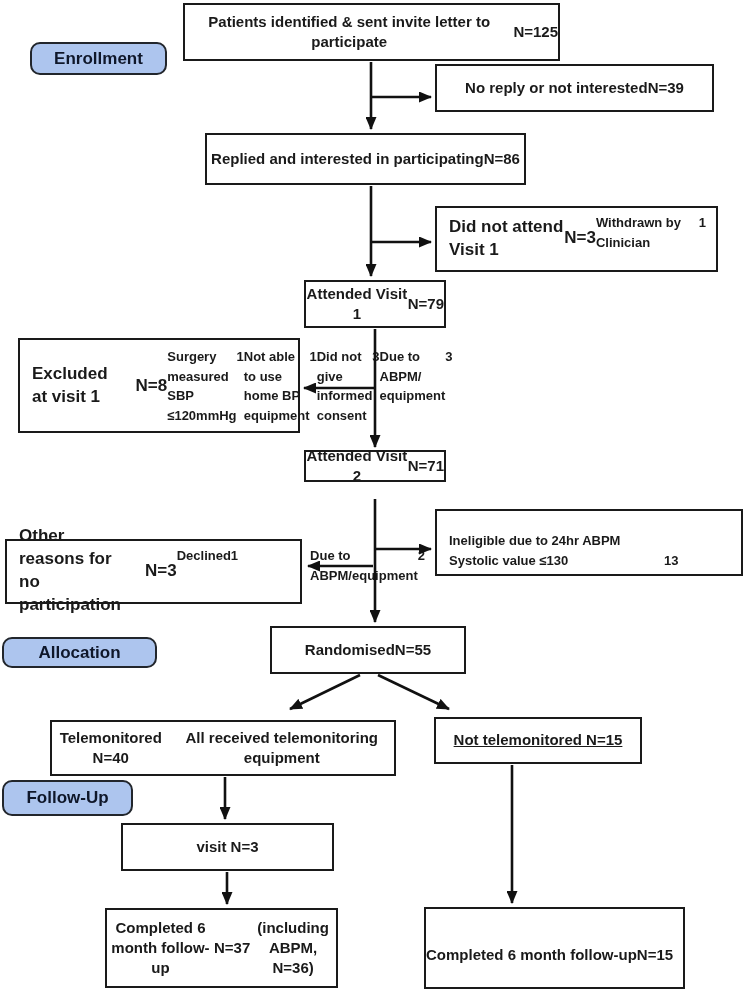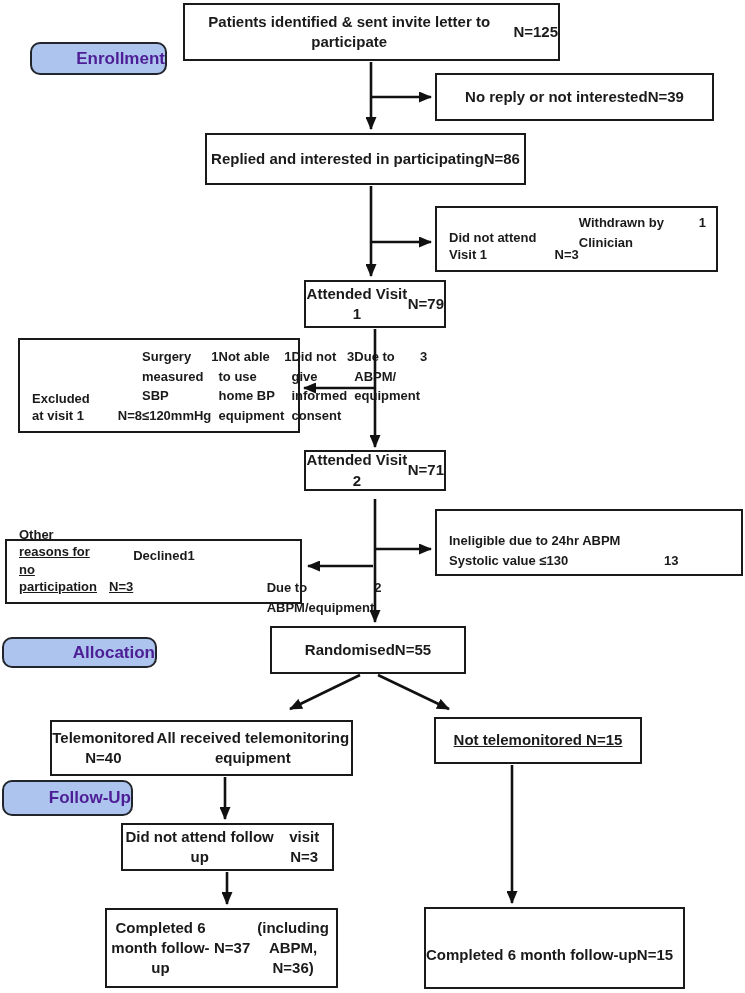--- a/index.html
+++ b/index.html
@@ -27,45 +27,45 @@
     z-index:2;
   }
   .box.left-align{
     justify-content:flex-start;
     align-items:stretch;
     text-align:left;
     padding:5px 10px 4px 12px;
   }
   .box-title-row{
     display:flex;
-    align-items:flex-end;
-    font-size:13px;
+    align-items:center;
+    font-size:17px;
     margin-bottom:2px;
   }
   .box-title-row.spread{justify-content:space-between;}
   .box-title-row.gapped{gap:28px;}
-  .box-title-row.smallgap{gap:12px;text-decoration:underline;}
+  .box-title-row.smallgap{gap:24px;}
   .item-row{
     display:flex;
     justify-content:space-between;
     font-size:13px;
     line-height:1.5;
     font-weight:bold;
   }
   .item-row .val{text-align:right;}
   .stage-label{
     position:absolute;
     background:#adc5ee;
     border:2.5px solid #22262c;
     border-radius:10px;
     box-sizing:border-box;
     display:flex;
     align-items:center;
-    justify-content:flex-end;
-    color:#4c1d95;
+    justify-content:center;
+    color:#0f172a;
     font-weight:bold;
     font-size:17px;
     z-index:2;
   }
   svg.arrows{
     position:absolute;
     left:0;top:0;
     z-index:3;
     pointer-events:none;
   }
@@ -83,21 +83,21 @@
   </div>
   <div class="stage-label" style="left:2px;top:780px;width:131px;height:36px;">
     <span>Follow-Up</span>
   </div>
 
   <div class="box" style="left:183px;top:3px;width:377px;height:58px;">
     <div>Patients identified &amp; sent invite letter to participate</div>
     <div>N=125</div>
   </div>
 
-  <div class="box" style="left:435px;top:73px;width:279px;height:48px;">
+  <div class="box" style="left:435px;top:64px;width:279px;height:48px;">
     <div>No reply or not interested</div>
     <div>N=39</div>
   </div>
 
   <div class="box" style="left:205px;top:133px;width:321px;height:52px;">
     <div>Replied and interested in participating</div>
     <div>N=86</div>
   </div>
 
   <div class="box left-align" style="left:435px;top:206px;width:283px;height:66px;">
@@ -132,63 +132,62 @@
     <div class="item-row">
       <span>Did not give informed consent</span>
       <span class="val">3</span>
     </div>
     <div class="item-row">
       <span>Due to ABPM/ equipment</span>
       <span class="val">3</span>
     </div>
   </div>
 
-  <div class="box" style="left:304px;top:450px;width:142px;height:41px;">
+  <div class="box" style="left:304px;top:450px;width:142px;height:32px;">
     <div>Attended Visit 2</div>
     <div>N=71</div>
   </div>
 
   <div class="box left-align" style="left:435px;top:509px;width:308px;height:67px;">
     <div class="item-row" style="align-items:flex-end;padding-right:38px;margin-top:24px;">
       <span style="max-width:215px;">Ineligible due to 24hr ABPM Systolic value ≤130</span>
       <span class="val">13</span>
     </div>
   </div>
 
   <div class="box left-align" style="left:5px;top:539px;width:297px;height:65px;">
     <div class="box-title-row smallgap">
       <span>Other reasons for no participation</span>
       <span>N=3</span>
     </div>
     <div class="item-row" style="padding-right:72px;">
       <span>Declined</span>
       <span class="val">1</span>
     </div>
-    <div class="item-row" style="padding-right:72px;margin-top:32px;">
+    <div class="item-row" style="padding-right:72px;">
       <span>Due to ABPM/equipment</span>
       <span class="val">2</span>
     </div>
   </div>
 
   <div class="box" style="left:270px;top:626px;width:196px;height:48px;">
     <div>Randomised</div>
     <div>N=55</div>
   </div>
 
-  <div class="box" style="left:50px;top:720px;width:303px;height:56px;">
+  <div class="box" style="left:50px;top:720px;width:346px;height:56px;">
     <div>Telemonitored N=40</div>
     <div>All received telemonitoring equipment</div>
   </div>
 
   <div class="box" style="left:434px;top:717px;width:208px;height:47px;text-decoration:underline;">
     <div>Not telemonitored  N=15</div>
   </div>
 
   <div class="box" style="left:121px;top:823px;width:213px;height:48px;">
-    <div>Did not attend follow up</div>
     <div>visit N=3</div>
   </div>
 
   <div class="box" style="left:105px;top:908px;width:233px;height:80px;">
     <div>Completed 6 month follow-up</div>
     <div>N=37</div>
     <div>(including ABPM, N=36)</div>
   </div>
 
   <div class="box" style="left:424px;top:907px;width:261px;height:82px;justify-content:flex-start;padding-top:14px;">

